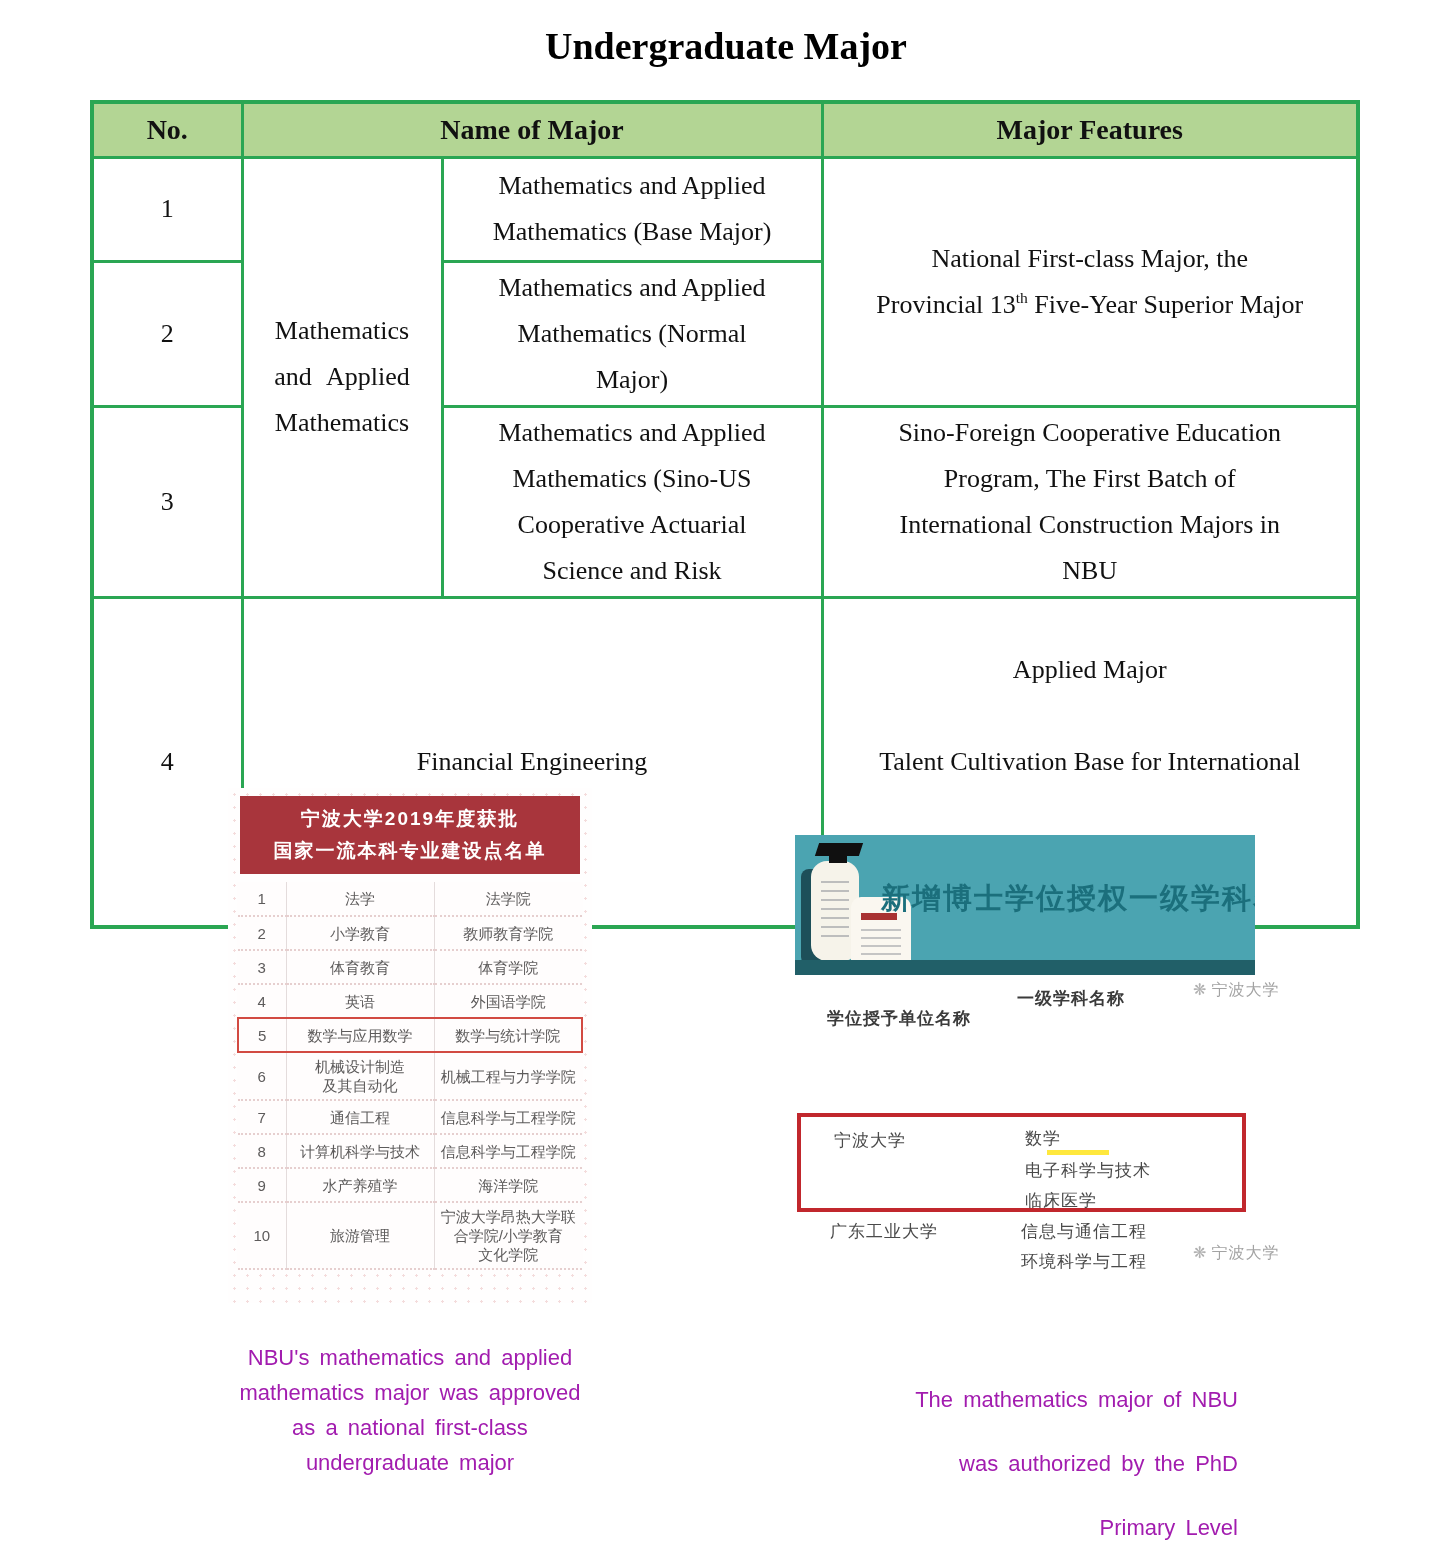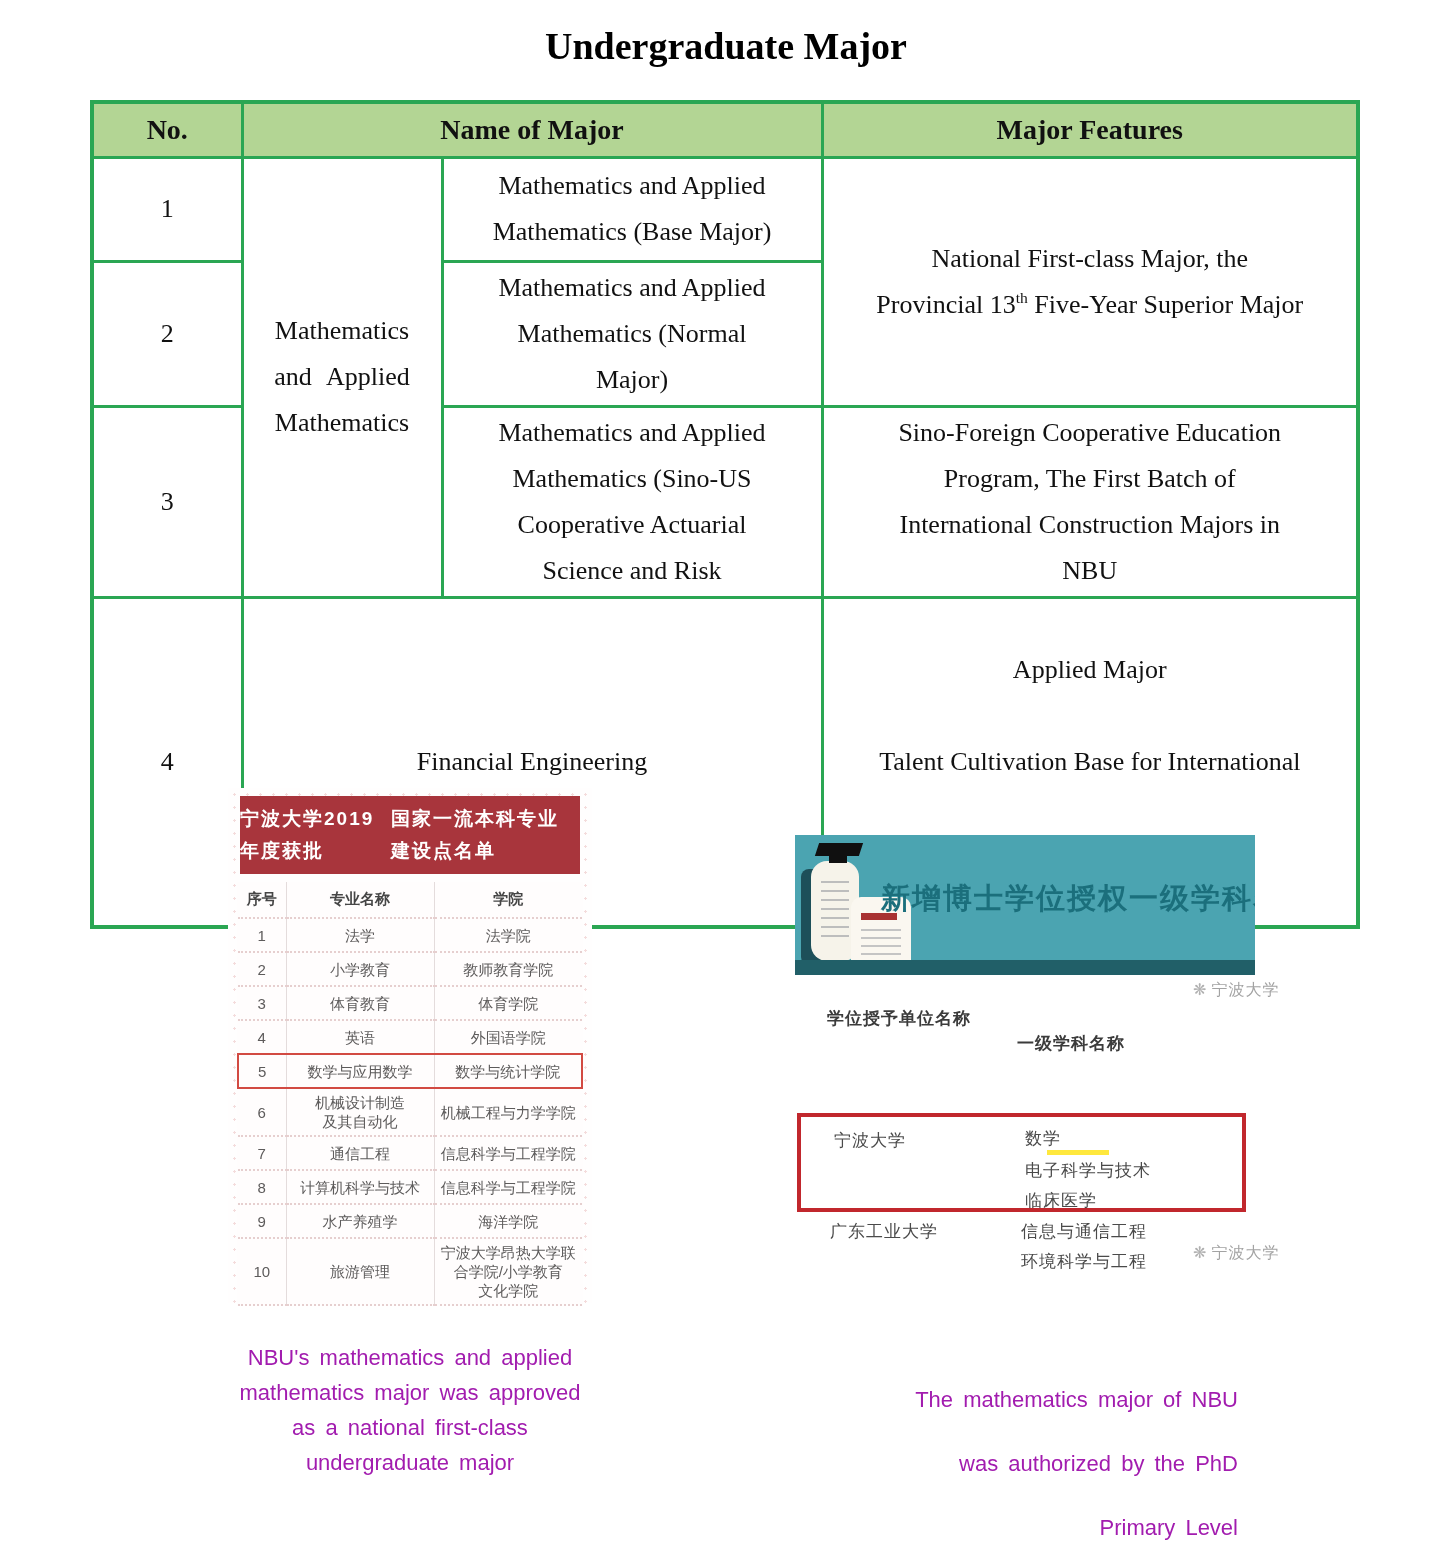--- a/index.html
+++ b/index.html
@@ -43,22 +43,23 @@
   .fig-left {
     position:absolute; left:228px; top:788px; width:364px; height:515px;
     background-color:#fffefe;
     background-image:radial-gradient(#f4dcdc 1.3px, rgba(0,0,0,0) 1.4px);
     background-size:13px 13px;
     font-family:"Liberation Sans", sans-serif;
   }
   .red-header {
     margin:8px auto 0 auto; width:340px; height:78px; background:#a8353c;
     color:#ffffff; font-weight:bold; font-size:19px; letter-spacing:2px;
-    display:flex; flex-direction:row; justify-content:center; align-items:center;
+    display:flex; flex-direction:column; justify-content:center; align-items:center;
     line-height:32px;
+    text-align:center;
   }
   table.cn-table {
     margin:8px auto 0 auto; width:344px; border-collapse:collapse;
     background:#fffdfd; font-size:15px; color:#5d5b5b; table-layout:fixed;
   }
   table.cn-table th {
     font-weight:bold; color:#464646; height:36px; text-align:center;
     border-bottom:2px dotted #e6cfcf;
   }
   table.cn-table td {
@@ -95,21 +96,21 @@
   .cap-top    { position:absolute; left:22px; top:8px;  width:44px; height:13px; background:#101010; transform:skewX(-18deg); }
   .cap-base   { position:absolute; left:34px; top:18px; width:18px; height:10px; background:#101010; }
   .scroll2    { position:absolute; left:56px; top:62px; width:60px; height:76px; background:#faf7f0; border-radius:10px 10px 2px 2px; }
   .scroll2-red{ position:absolute; left:66px; top:78px; width:36px; height:7px;  background:#a83232; }
   .scroll2-lines { position:absolute; left:66px; top:94px; width:40px; height:30px;
     background:repeating-linear-gradient(#c4c4c4 0 2px, rgba(0,0,0,0) 2px 8px); }
   .illu-reddot{ position:absolute; left:76px; top:128px; width:8px; height:8px; background:#a83232; border-radius:50%; }
 
   .col-h { position:absolute; font-size:17px; font-weight:bold; color:#3b3b3b; letter-spacing:1px; }
   .col-h1 { left:32px;  top:152px;margin-top:20px; }
-  .col-h2 { left:222px; top:152px;margin-top:45px; }
+  .col-h2 { left:222px; top:152px; }
   .wm { position:absolute; color:#a3a3a3; font-size:16px; letter-spacing:1px; }
   .wm1 { left:398px; top:145px; }
   .wm2 { left:398px; top:408px; }
   .wm-logo { display:inline-block; margin-right:4px; color:#b0b0b0; }
 
   .red-box {
     position:absolute; left:2px; top:278px; width:449px; height:99px;
     border:4px solid #c1272d;
   }
   .rb-uni   { position:absolute; left:33px;  top:12px; font-size:17px; letter-spacing:1px; }
@@ -189,25 +190,20 @@
     <div>宁波大学2019年度获批</div>
     <div>国家一流本科专业建设点名单</div>
   </div>
   <table class="cn-table">
     <colgroup>
         <col style="width:48px">
         <col style="width:148px">
         <col style="width:148px">
       </colgroup>
     <tbody>
-        <tr>
-      <th>序号</th>
-      <th>专业名称</th>
-      <th>学院</th>
-    </tr>
     <tr>
           <td>1</td>
           <td>法学</td>
           <td>法学院</td>
         </tr>
     <tr>
           <td>2</td>
           <td>小学教育</td>
           <td>教师教育学院</td>
         </tr>

